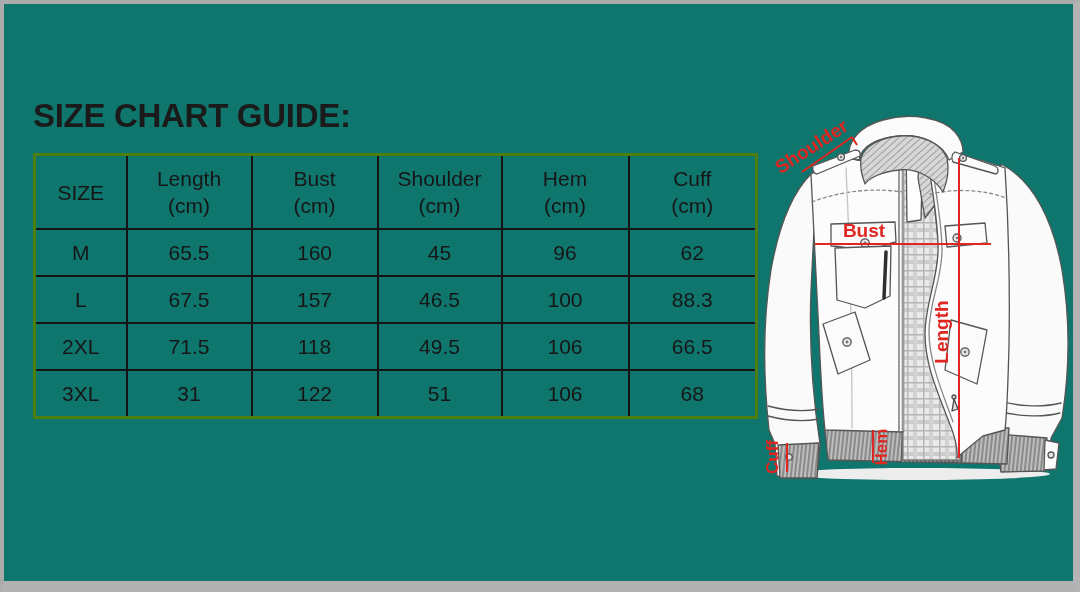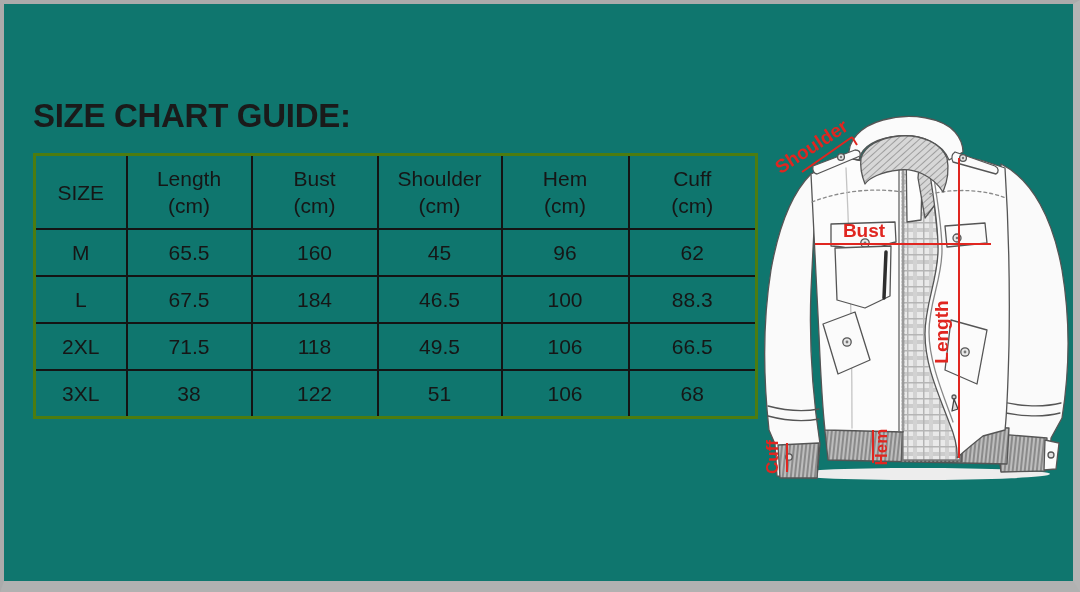--- a/index.html
+++ b/index.html
@@ -86,36 +86,36 @@
       <td class="size-cell">M</td>
       <td>65.5</td>
       <td>160</td>
       <td>45</td>
       <td>96</td>
       <td>62</td>
     </tr>
     <tr>
       <td class="size-cell">L</td>
       <td>67.5</td>
-      <td>184</td>
+      <td>157</td>
       <td>46.5</td>
       <td>100</td>
       <td>88.3</td>
     </tr>
     <tr>
       <td class="size-cell">2XL</td>
       <td>71.5</td>
       <td>118</td>
       <td>49.5</td>
       <td>106</td>
       <td>66.5</td>
     </tr>
     <tr>
       <td class="size-cell">3XL</td>
-      <td>38</td>
+      <td>31</td>
       <td>122</td>
       <td>51</td>
       <td>106</td>
       <td>68</td>
     </tr>
   </tbody>
     </table>
 
   <div class="jacket-wrap">
     <svg width="322" height="385" viewBox="0 0 322 385">

